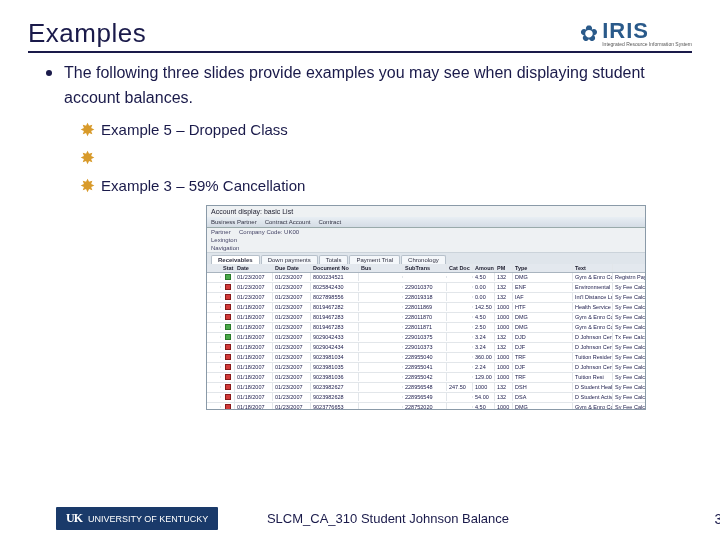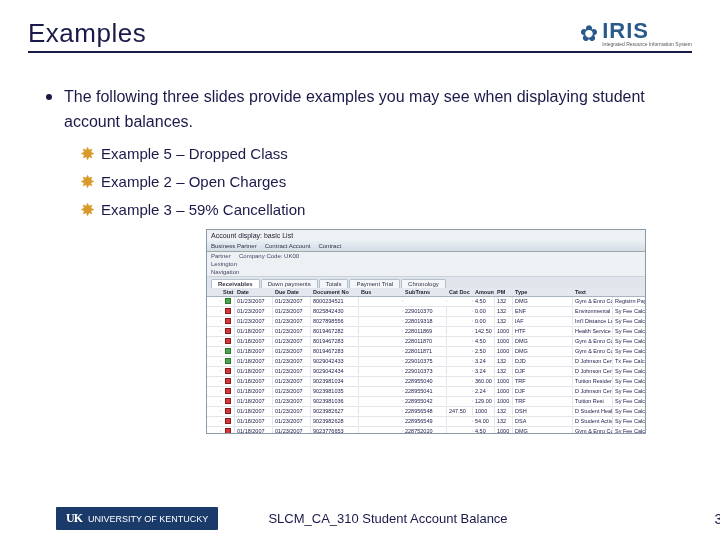--- a/index.html
+++ b/index.html
@@ -7,21 +7,21 @@
   .slide {
     width: 720px; height: 540px;
     padding: 18px 28px 0 28px;
     position: relative;
     background: #fff;
   }
   .header-row {
     display: flex; justify-content: space-between; align-items: flex-end;
     border-bottom: 2px solid #1a1a4a;
     padding-bottom: 2px;
-    margin-bottom: 32px;
+    margin-bottom: 8px;
   }
   .title {
     font-size: 26px; font-weight: 400; color: #1a1a4a;
     letter-spacing: 0.5px;
   }
   .iris-logo {
     display: flex; align-items: center; gap: 4px;
     padding-bottom: 2px;
   }
   .iris-flower { font-size: 22px; color: #2a5a8a; }
@@ -140,21 +140,20 @@
       <div class="bullet-dot"></div>
       <div class="bullet-text">The following three slides provide examples you may see when displaying student account balances.</div>
     </div>
     <div class="sub-list">
       <div class="sub-item">
         <span class="star">✸</span>
         <span>Example 5 – Dropped Class</span>
       </div>
       <div class="sub-item">
         <span class="star">✸</span>
-        <span>Example 2 – Open Charges</span>
       </div>
       <div class="sub-item">
         <span class="star">✸</span>
         <span>Example 3 – 59% Cancellation</span>
       </div>
     </div>
 
     <div class="screenshot">
       <div class="scr-title">Account display: basic List</div>
       <div class="scr-toolbar">
@@ -405,17 +404,17 @@
           </div>
       </div>
     </div>
   </div>
 
   <div class="footer">
     <div class="uk-badge">
       <span class="uk-mono">UK</span>
       <span>UNIVERSITY OF KENTUCKY</span>
     </div>
-    <div class="footer-center">SLCM_CA_310 Student Account Balance</div>
+    <div class="footer-center">SLCM_CA_310 Student Johnson Balance</div>
     <div class="page-num">35</div>
   </div>
 
 </div>
 
 </body></html>

